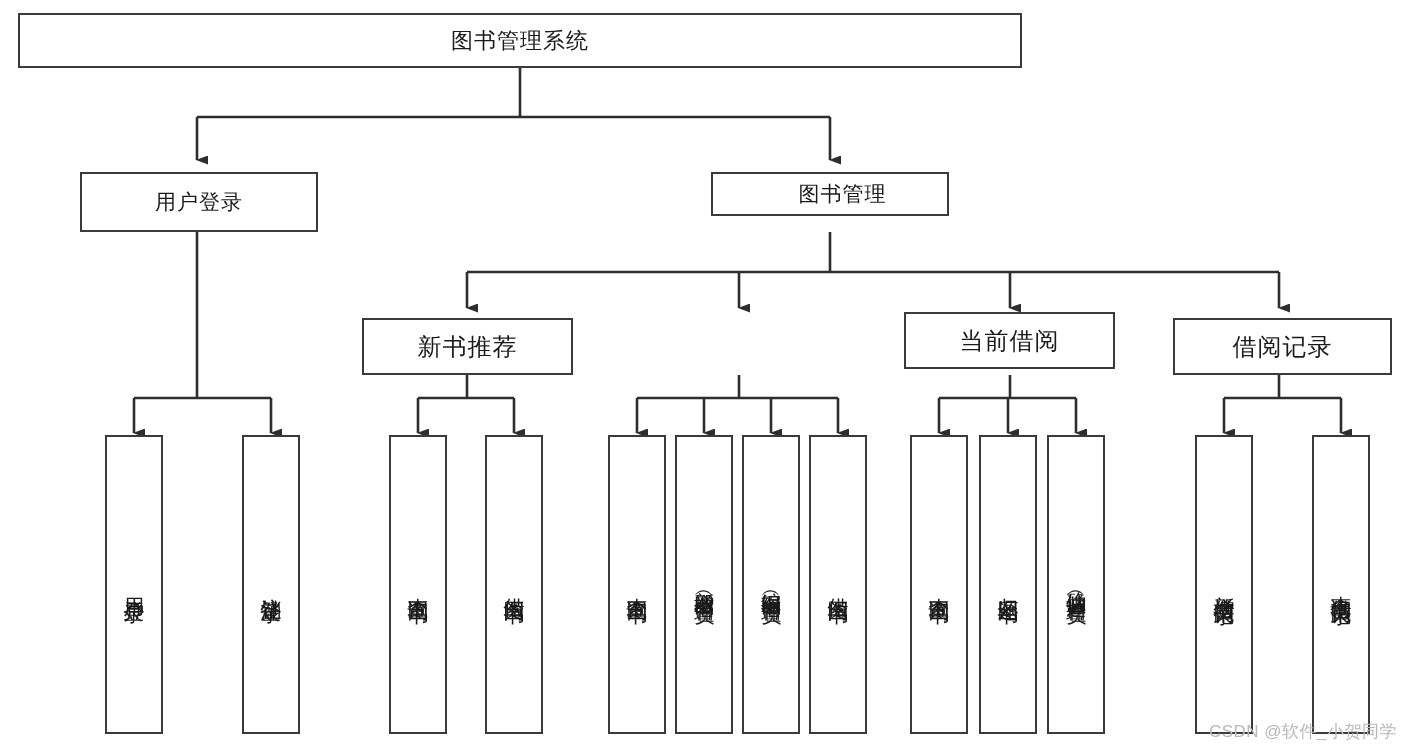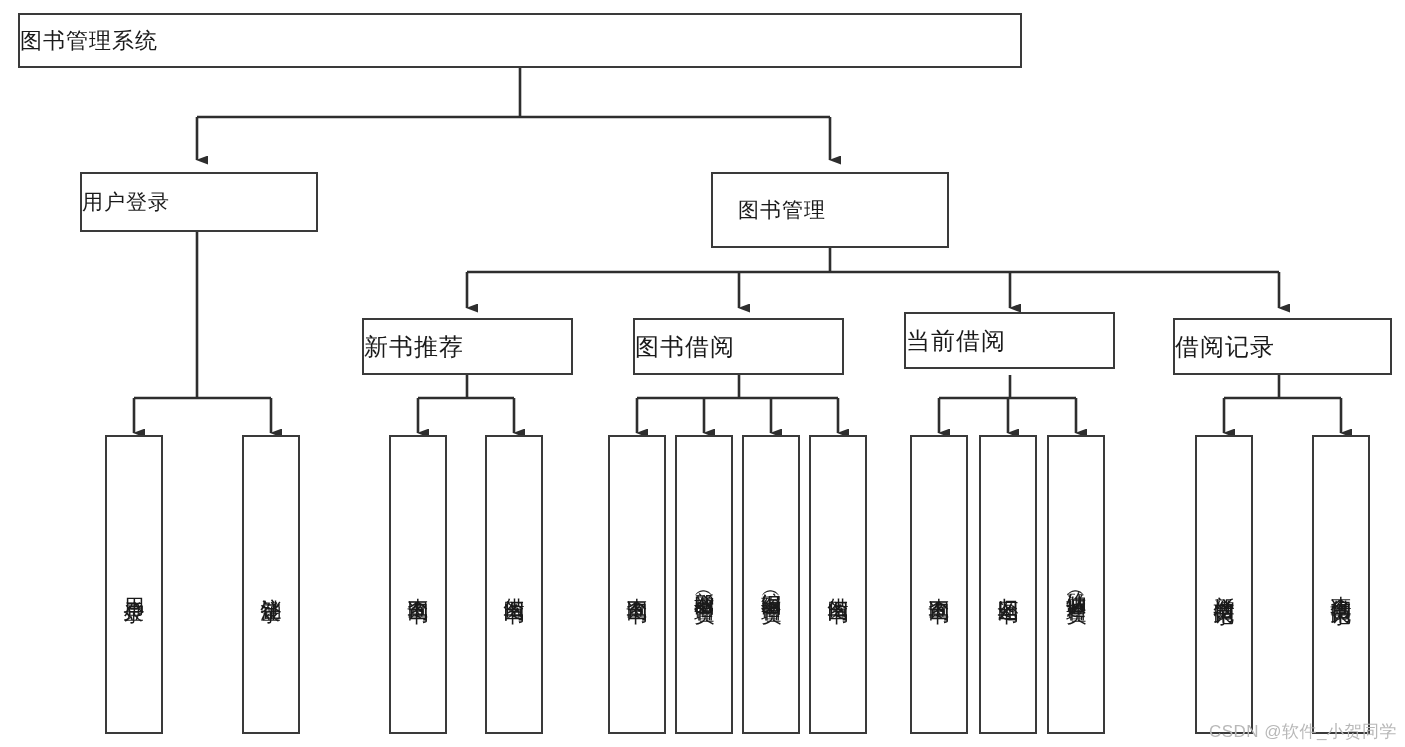--- a/index.html
+++ b/index.html
@@ -25,20 +25,21 @@
     height: 747px;
     pointer-events: none;
   }
   .node {
     position: absolute;
     box-sizing: border-box;
     background: #ffffff;
     border: 2px solid #3a3a3a;
     display: flex;
     align-items: center;
+    justify-content: center;
     color: #1a1a1a;
   }
   .node .label {
     font-size: 21px;
     line-height: 1.15;
     letter-spacing: 1px;
     white-space: nowrap;
   }
   .node-root .label { font-size: 22px; }
   .node-l2 .label { font-size: 21px; }
@@ -127,30 +128,27 @@
     </g>
   </svg>
 
   <div class="node node-root" style="left:18px; top:13px; width:1004px; height:55px;">
     <span class="label">图书管理系统</span>
   </div>
 
   <div class="node node-l2" style="left:80px; top:172px; width:238px; height:60px;">
     <span class="label">用户登录</span>
   </div>
-  <div class="node node-l2" style="left:711px; top:172px; width:238px; height:76px;padding-left:25px;">
+  <div class="node node-l2" style="left:711px; top:172px; width:238px; height:44px;padding-left:25px;">
     <span class="label">图书管理</span>
   </div>
 
   <div class="node node-l3" style="left:362px; top:318px; width:211px; height:57px;">
     <span class="label">新书推荐</span>
   </div>
-  <div class="node node-l3" style="left:633px; top:318px; width:211px; height:57px;">
-    <span class="label">图书借阅</span>
-  </div>
   <div class="node node-l3" style="left:904px; top:312px; width:211px; height:57px;">
     <span class="label">当前借阅</span>
   </div>
   <div class="node node-l3" style="left:1173px; top:318px; width:219px; height:57px;">
     <span class="label">借阅记录</span>
   </div>
 
   <div class="node node-leaf" style="left:105px; top:435px; width:58px; height:299px;">
     <span class="label">用户登录</span>
   </div>

